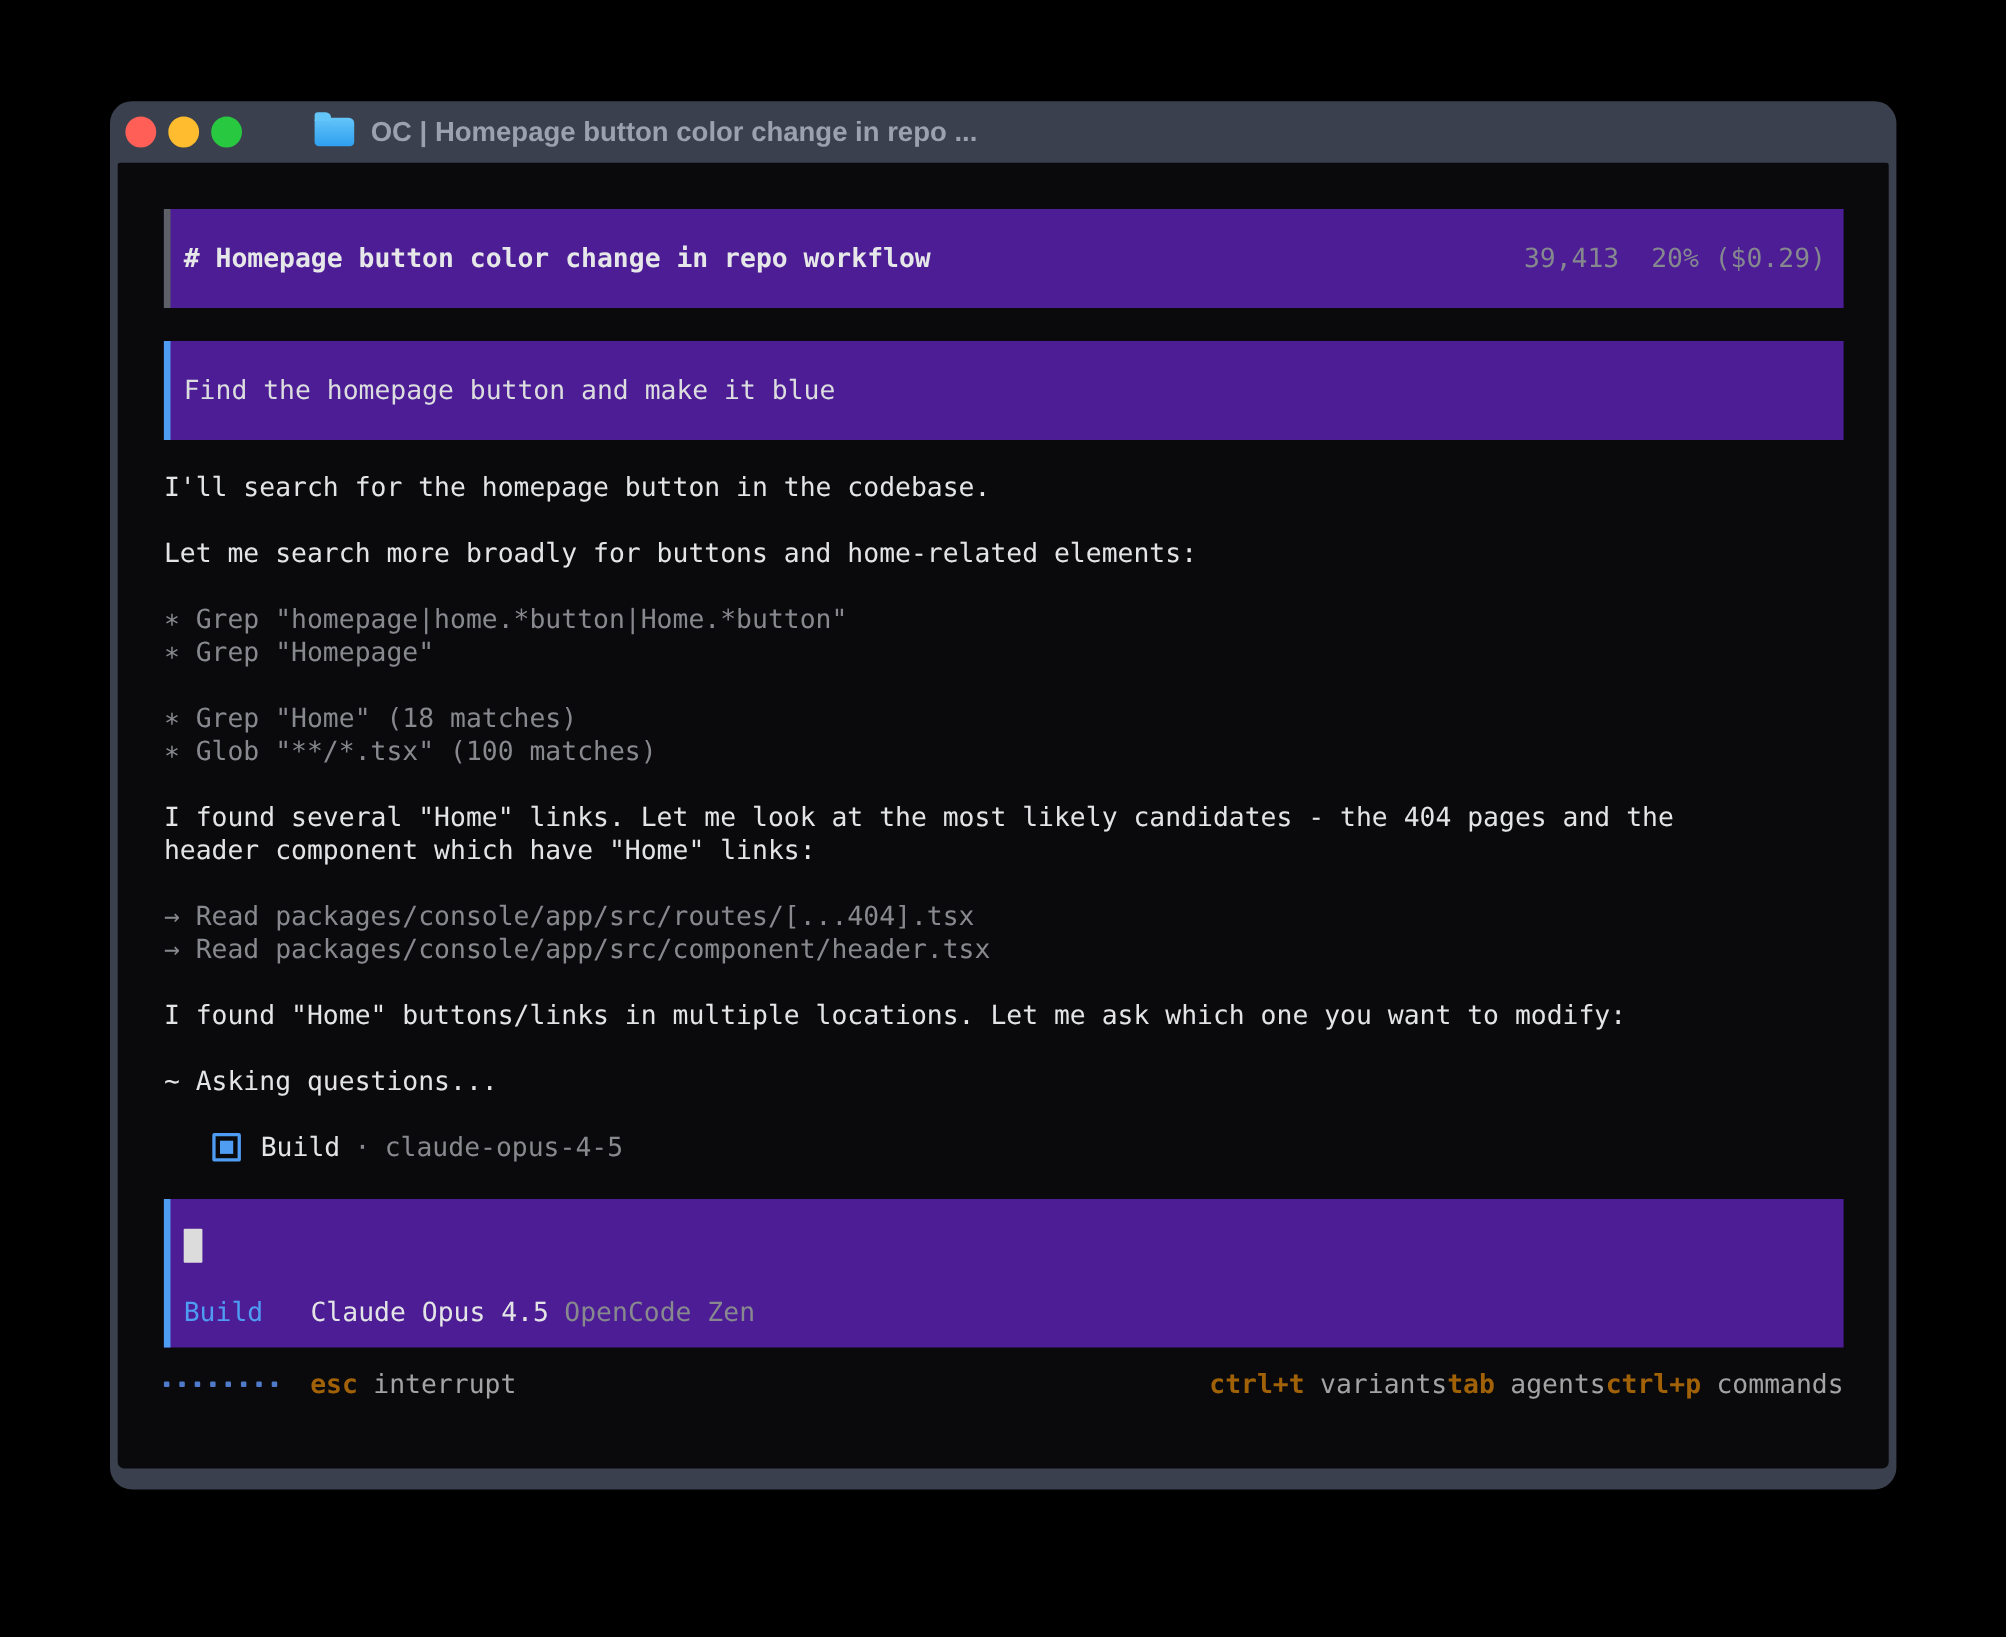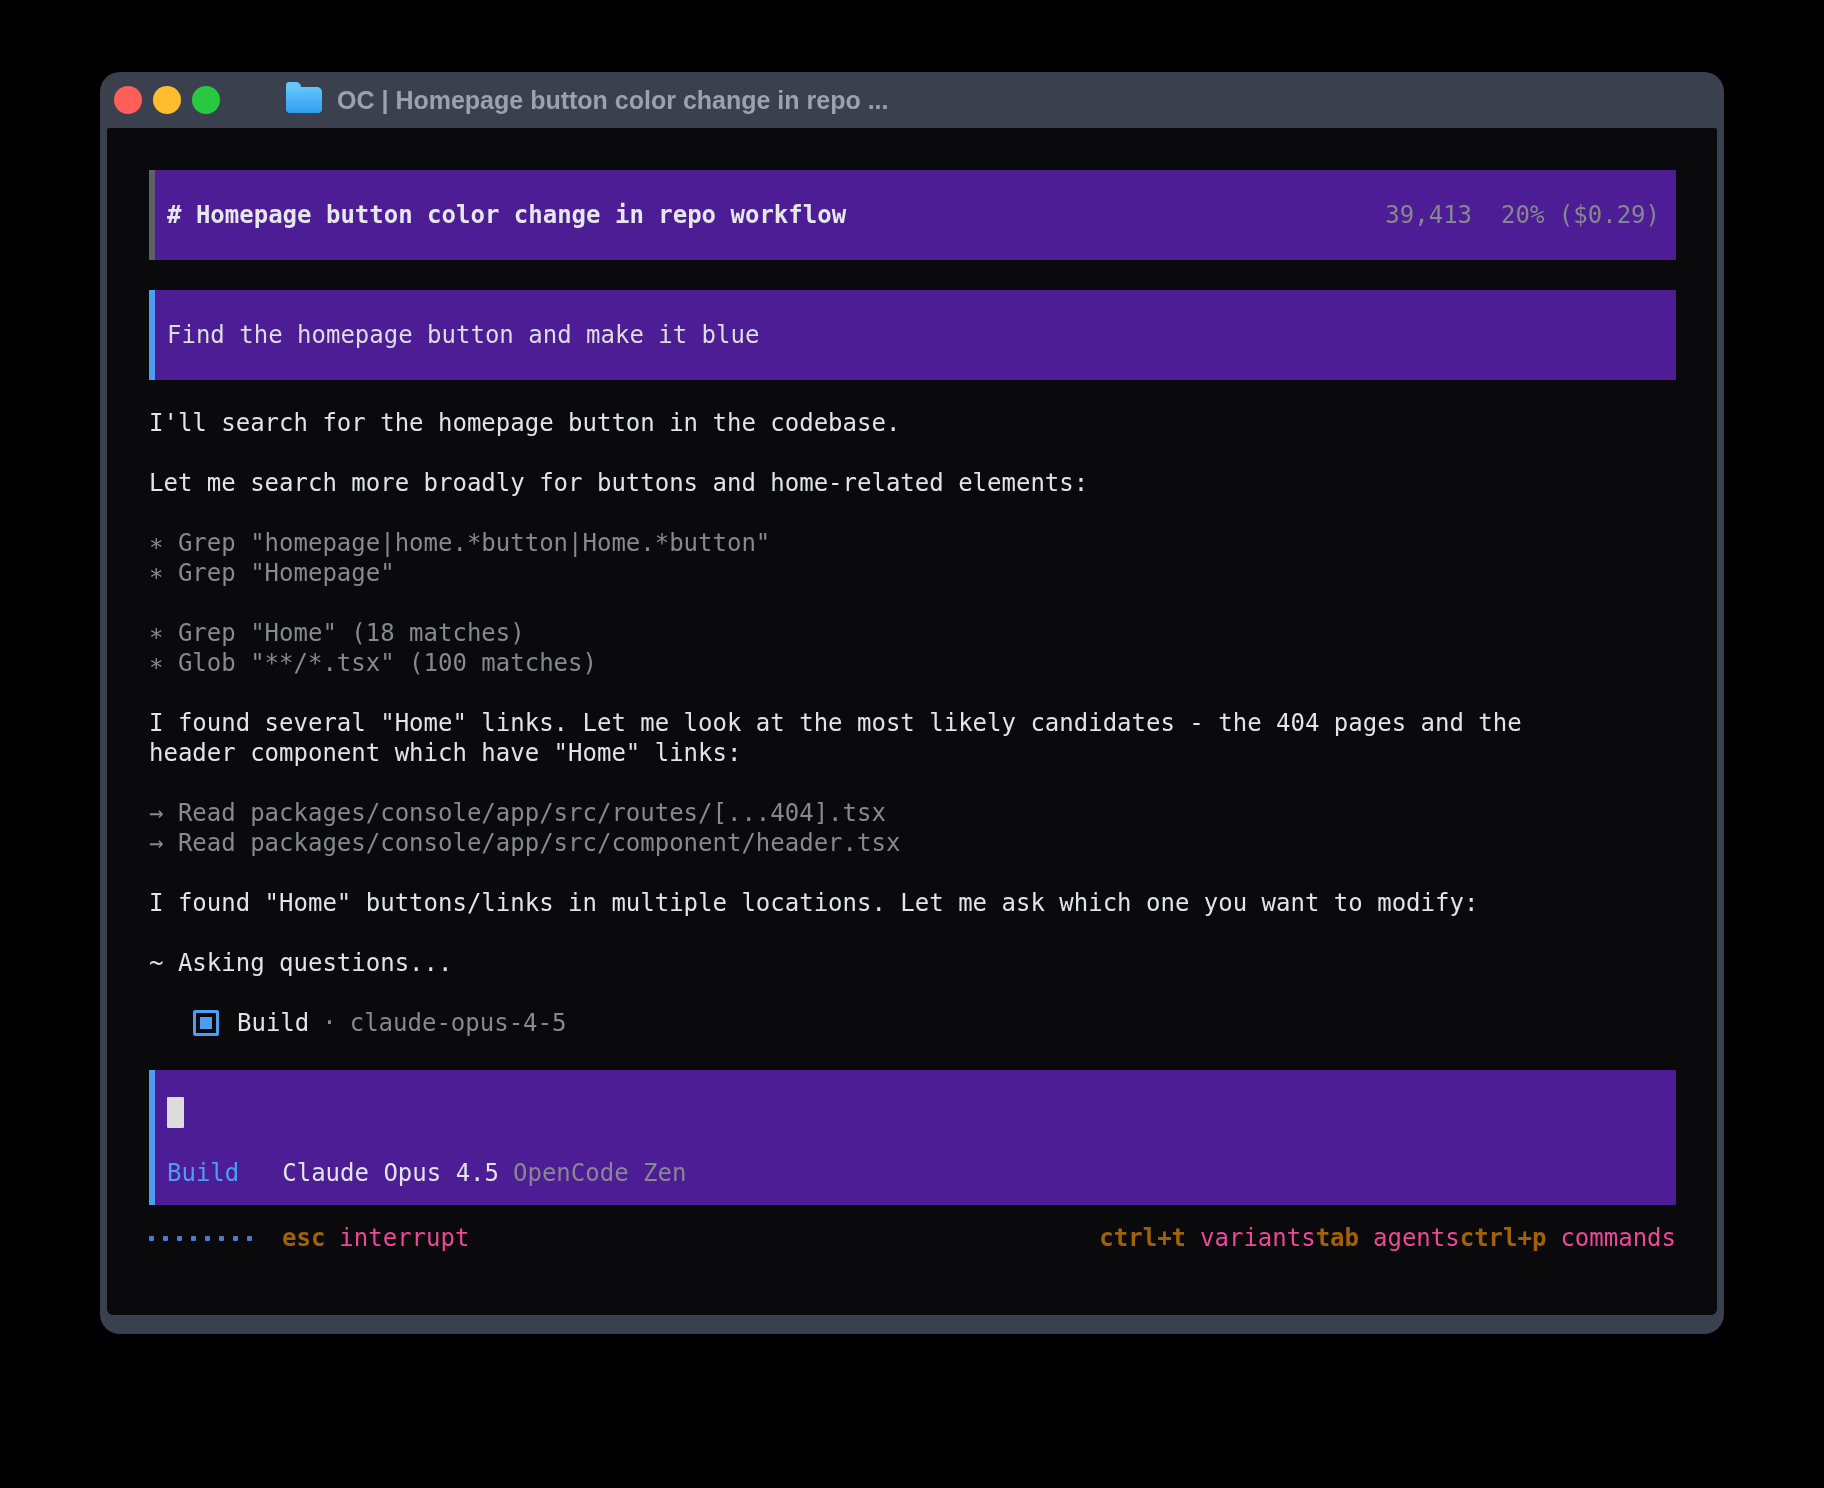--- a/index.html
+++ b/index.html
@@ -1,19 +1,19 @@
 <!DOCTYPE html>
 <html><head>
 <meta charset="utf-8">
 <style>
   * { margin:0; padding:0; box-sizing:border-box; }
   html,body { width:1824px; height:1488px; background:#000; overflow:hidden;
               font-family:"DejaVu Sans Mono", monospace; }
 
-  .window { position:absolute; left:100px; top:72px; width:1624px; height:1262px;
+  .window { position:absolute; left:100px; top:92px; width:1624px; height:1262px;
             background:#3b404e; border-radius:20px; box-shadow:0 30px 70px rgba(0,0,0,.65); }
 
   
   .titlebar { height:56px; display:flex; align-items:center; padding-left:14px; }
   .lights { display:flex; gap:11px; align-items:center; }
   .light { width:28px; height:28px; border-radius:50%; border:none; display:inline-block; }
   .light.red { background:#ff5f57; }
   .light.yellow { background:#febc2e; }
   .light.green { background:#28c840; }
   .folder { width:36px; height:26px; margin-left:66px; position:relative;
@@ -58,21 +58,21 @@
   .cursor { width:17px; height:31px; background:#dcdcdc; border-radius:1px; }
   .input-meta { display:flex; white-space:pre; }
   .input-meta .m1 { margin-right:43px; }
   .input-meta .m2 { margin-right:14px; }
 
   .statusbar { display:flex; align-items:center; margin-top:18px; height:30px; }
   .dots { display:flex; gap:9px; align-items:center; }
   .dots span { width:5px; height:5px; background:#4f7ac9; border-radius:1px; display:inline-block; }
   .hint { display:flex; white-space:pre; }
   .hint .key { color:#a16207; font-weight:bold; }
-  .hint .lbl { color:#ec4899; margin-left:14px;text-align:right; }
+  .hint .lbl { color:#a3a3a3; margin-left:14px;text-align:right; }
   .hint + .hint { }
   .sb-left-hint { margin-left:30px; }
   .sb-right { margin-left:auto; display:flex; }
 </style>
 </head>
 <body>
 
 <div class="window">
 
   <div class="titlebar">

